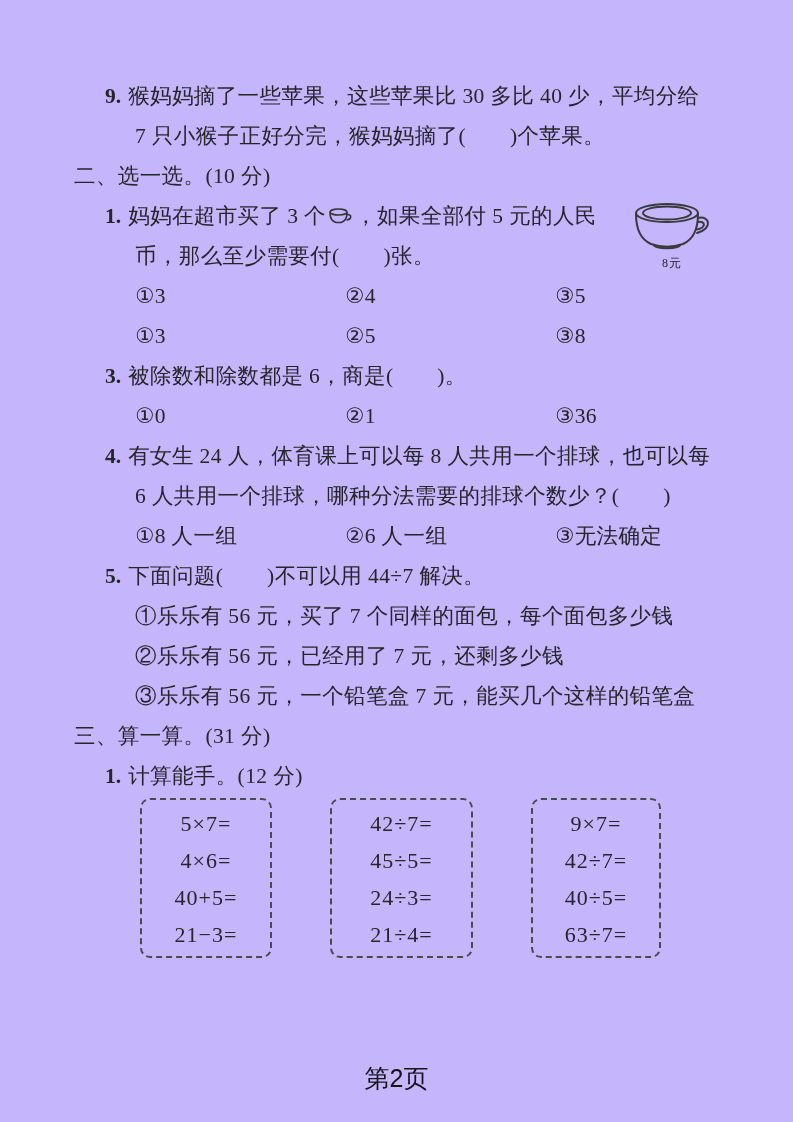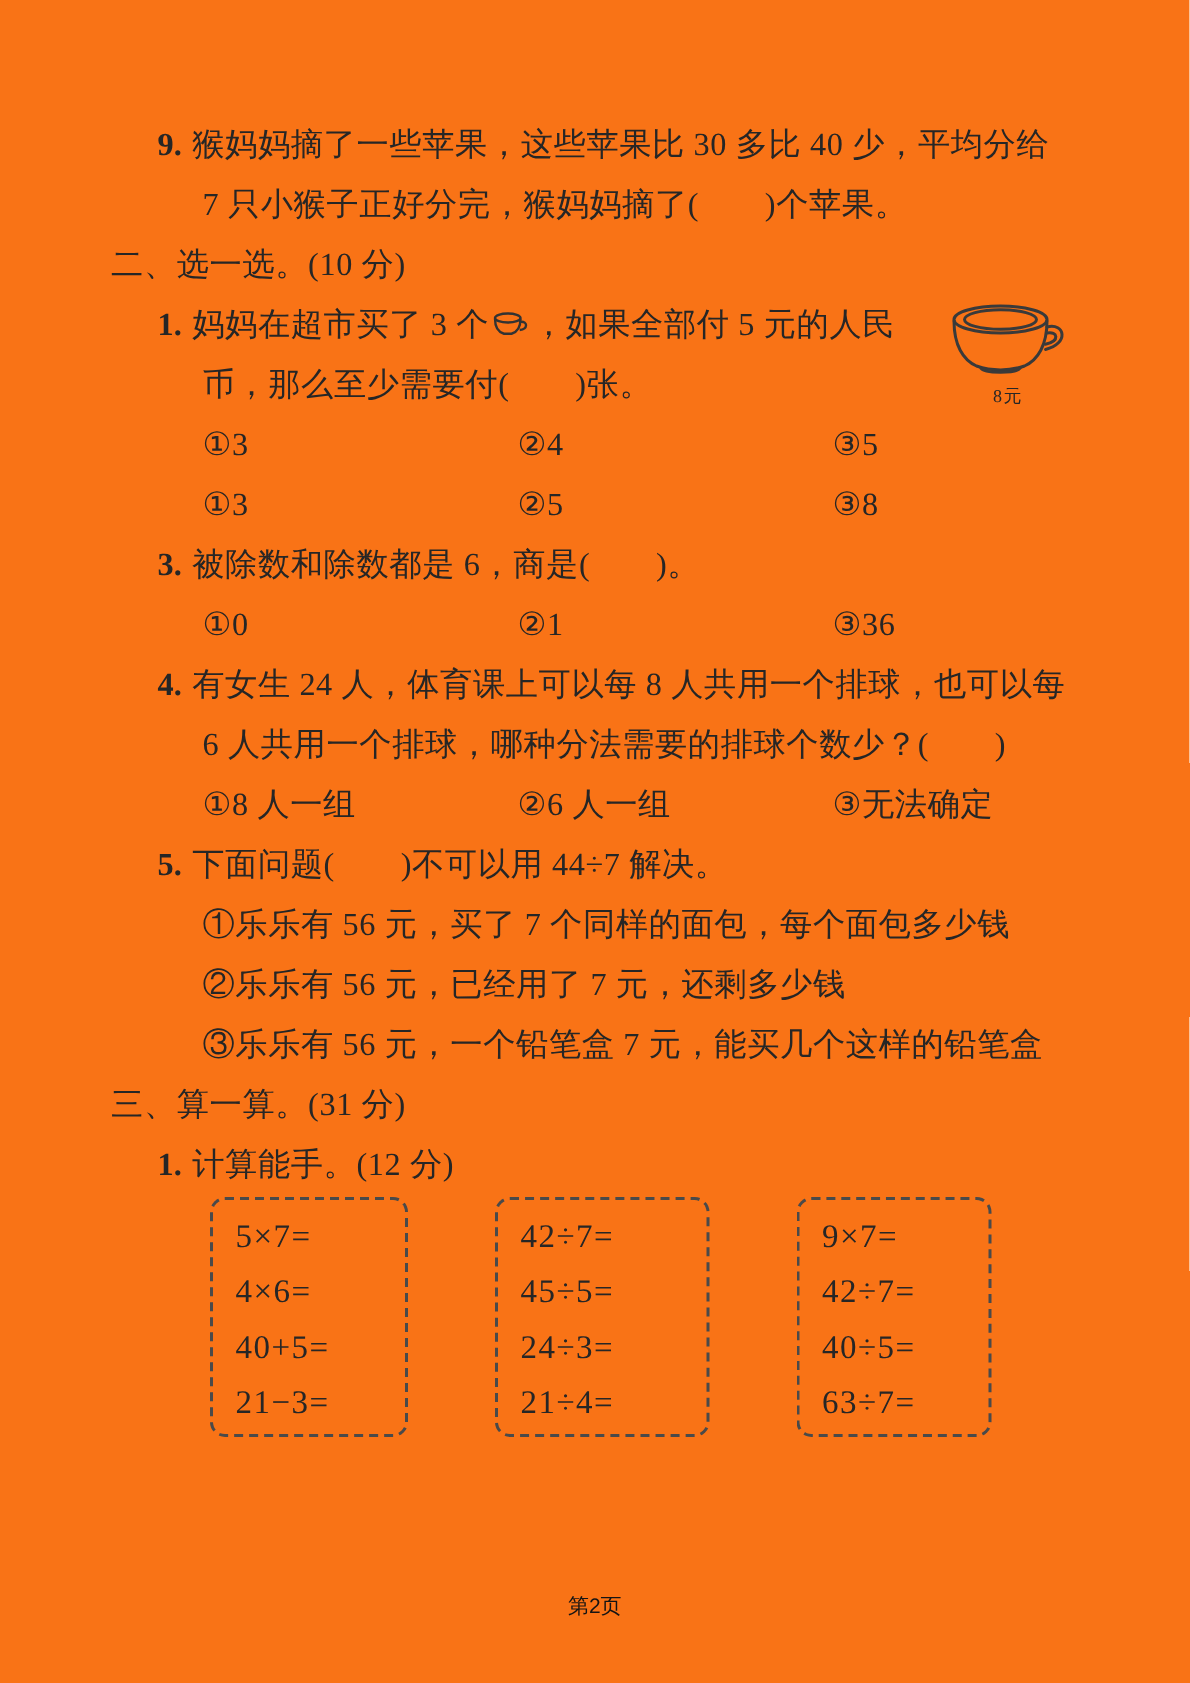--- a/index.html
+++ b/index.html
@@ -1,19 +1,19 @@
 <!DOCTYPE html>
 <html><head>
 <meta charset="utf-8">
 <style>
   html,body { margin:0; padding:0; background:#ffffff; }
   .page {
     position:relative;
     width:793px; height:1122px;
-    background:#f97316;
+    background:#c4b5fd;
     font-family:"Liberation Serif","DejaVu Serif","DejaVu Sans",serif;
     color:#262626;
     overflow:hidden;
   }
   .content { position:absolute; left:74px; top:76px; width:680px; }
   .tline {
     height:40px; line-height:40px;
     font-size:21.5px;
     letter-spacing:0.4px;
     white-space:nowrap;
@@ -32,28 +32,28 @@
   .calc-box {
     box-sizing:border-box;
     height:160px;
     border:2px dashed #4a4a4a;
     border-radius:10px;
     padding:5px 15px;
   }
   .calc-box.b1 { width:132px; }
   .calc-box.b2 { width:143px; }
   .calc-box.b3 { width:130px; }
-  .calc-line { font-size:22px; line-height:37px; letter-spacing:1px; white-space:nowrap; }
+  .calc-line { font-size:22px; line-height:37px; letter-spacing:1px; white-space:nowrap;text-align:center; }
   .cup-box { position:absolute; left:628px; top:202px; width:88px; text-align:center; }
   .cup-price { font-size:12px; margin-top:-3px; letter-spacing:1px; }
   .footer {
     position:absolute; left:0; top:1062px; width:793px;
     text-align:center;
     font-family:"Liberation Sans","DejaVu Sans",sans-serif;
-    font-size:14px; color:#141414;
+    font-size:25px; color:#141414;
   }
 </style>
 </head>
 <body>
 
 <div class="page">
   <div class="content">
 
     <div class="tline indent1"><span class="qnum">9.</span><span>猴妈妈摘了一些苹果，这些苹果比 30 多比 40 少，平均分给</span></div>
     <div class="tline indent2">7 只小猴子正好分完，猴妈妈摘了(　　)个苹果。</div>

